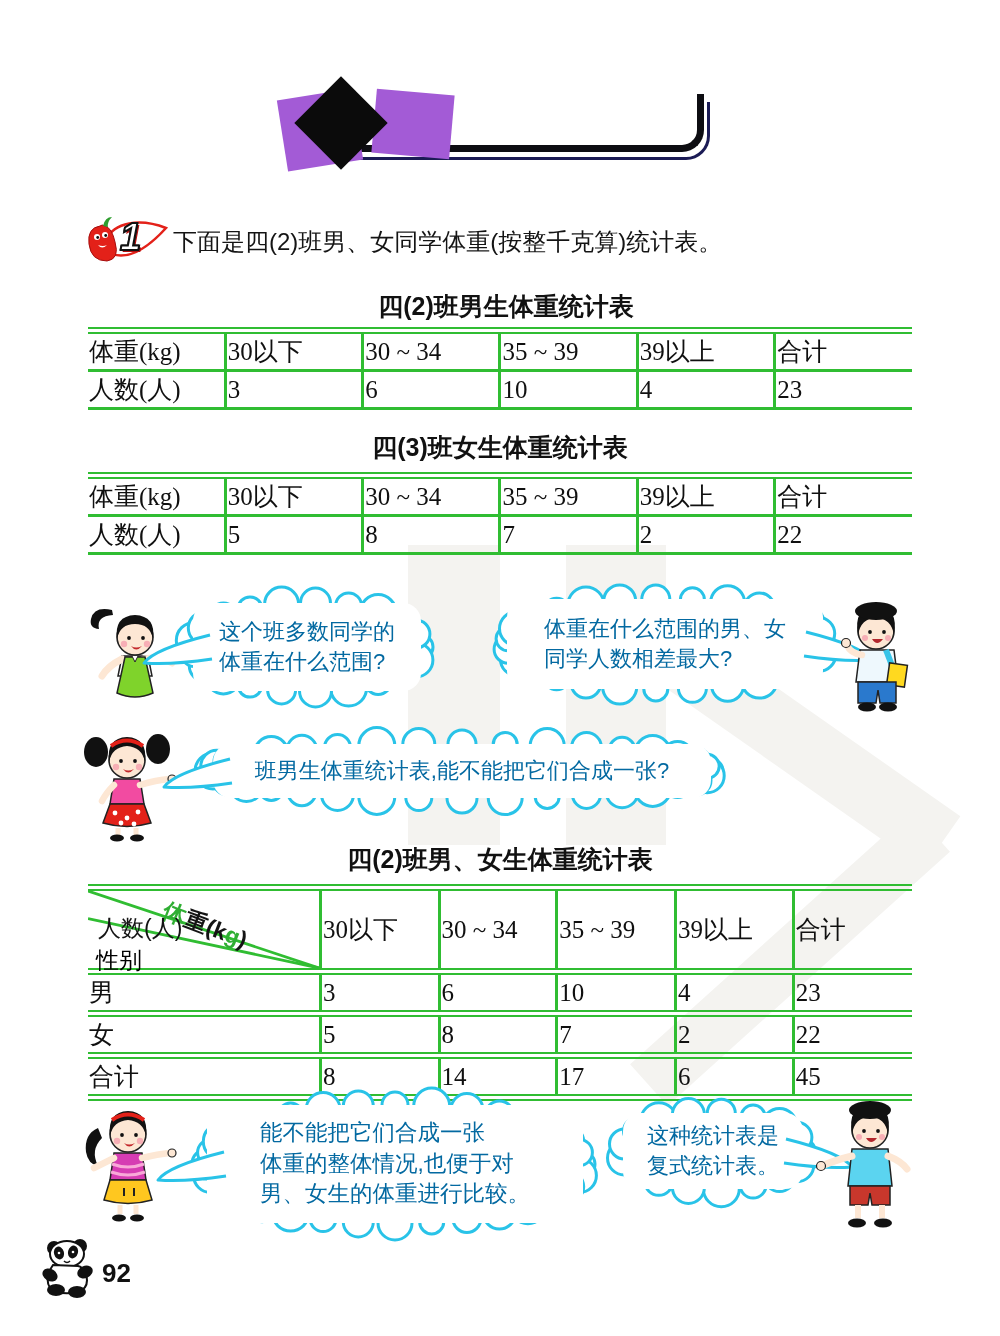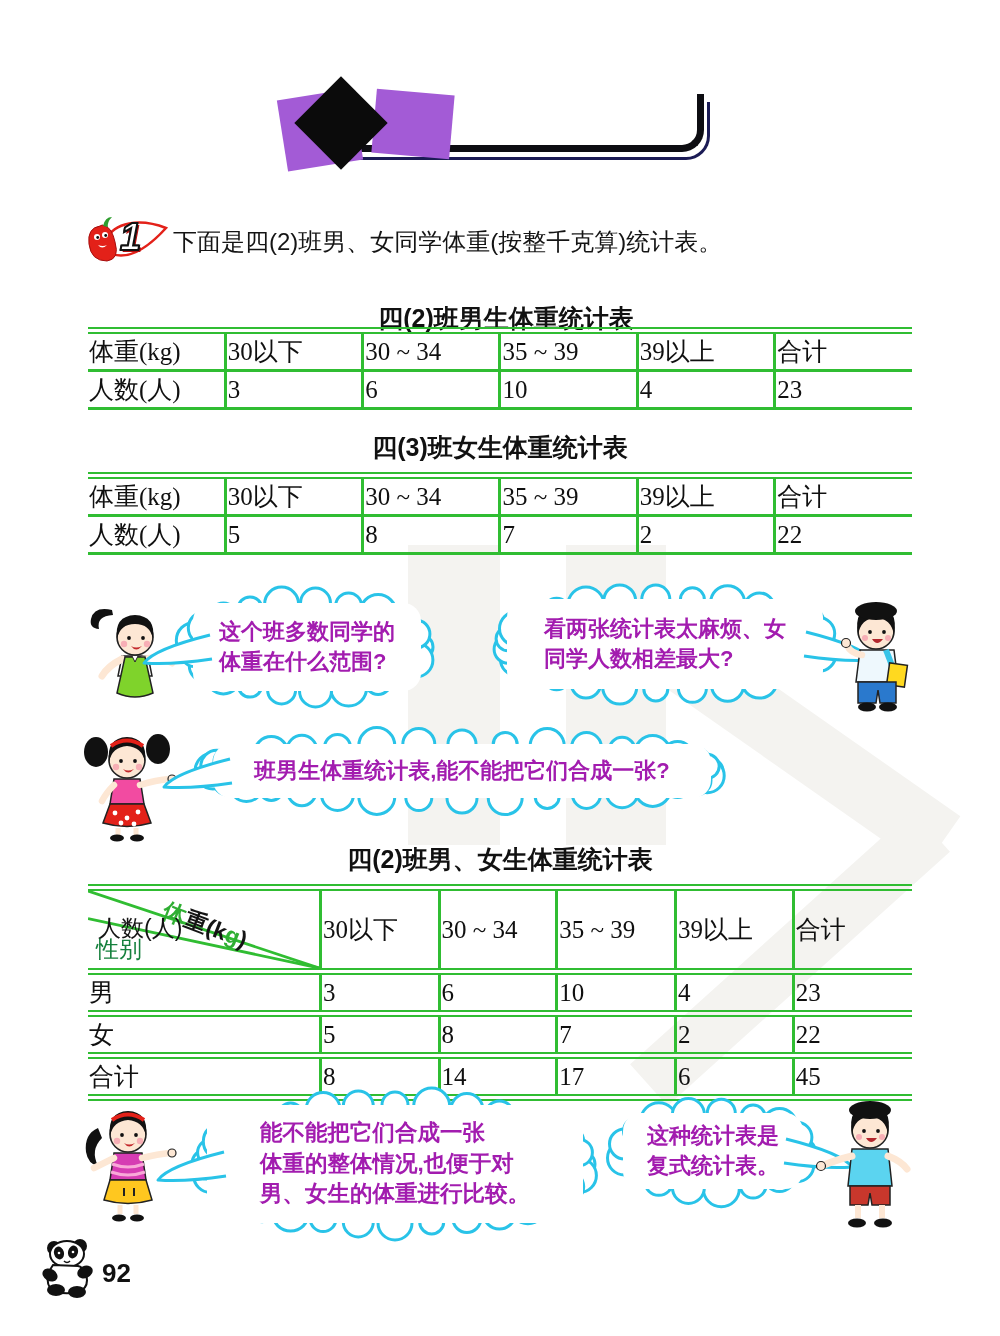--- a/index.html
+++ b/index.html
@@ -30,21 +30,21 @@
   
   .pepper{position:absolute;left:84px;top:214px;width:84px;height:58px;}
   .pepper svg{position:absolute;left:0;top:0;}
   .pepper-num{position:absolute;left:36px;top:2px;font-size:38px;font-weight:800;font-style:italic;
         color:#fff;-webkit-text-stroke:2px #111;
         text-shadow:-1px 0 #111,1px 0 #111,0 -1px #111,0 1px #111,2px 2px 0 #b01010;}
   .ex-text{position:absolute;left:173px;top:226px;font-size:24px;color:#141414;}
 
   
   .sec-title{position:absolute;left:0;width:1000px;text-align:center;font-size:25px;font-weight:bold;color:#111;}
-  .st1{top:302px;padding-left:12px;} .st2{top:431px;} .st3{top:843px;}
+  .st1{top:290px;padding-left:12px;} .st2{top:431px;} .st3{top:843px;}
 
   
   .tblwrap{position:absolute;left:88px;width:824px;z-index:1;}
   .tw1{top:327px;} .tw2{top:472px;} .tw3{top:884px;}
   table.stat{width:100%;border-collapse:collapse;table-layout:fixed;
         font-family:"Liberation Serif","DejaVu Serif",serif;font-size:25px;text-align:left;color:#101010;}
   table.t12{border-top:7px double #30bd32;border-bottom:3px solid #30bd32;}
   table.t12 td{border-left:3px solid #30bd32;height:38px;}
   table.t12 td:first-child{border-left:none;}
   table.t12 tr:first-child td{border-bottom:3px solid #30bd32;}
@@ -52,27 +52,27 @@
   table.t3 tr{border-bottom:7px double #30bd32;}
   table.t3 td{border-left:3px solid #30bd32;height:37px;}
   table.t3 td:first-child{border-left:none;}
   table.t3 tr.hdr td{height:84px;}
   td.corner{position:relative;padding:0;}
   .corner svg{position:absolute;left:0;top:0;width:100%;height:100%;}
   .corner .lbl{position:absolute;font-family:"Liberation Sans","DejaVu Sans",sans-serif;font-size:23px;line-height:1;}
   .lbl-weight{left:80px;top:8px;transform:rotate(21deg);transform-origin:left top;font-weight:bold;}
   .lbl-weight .g{color:#2fae33;} .lbl-weight .b{color:#141414;}
   .lbl-people{left:10px;top:26px;color:#141414;}
-  .lbl-gender{left:8px;top:47px;color:#15803d;}
+  .lbl-gender{left:8px;top:58px;color:#000000;}
 
   
   .cloud{position:absolute;z-index:2;}
   .cloud svg{position:absolute;left:0;top:0;overflow:visible;}
   .cloud .lines{position:relative;z-index:2;height:100%;display:flex;align-items:center;justify-content:center;}
-  .cloud .inner{text-align:left;font-weight:700;font-size:22px;line-height:1.35;color:#a21caf;}
+  .cloud .inner{text-align:left;font-weight:400;font-size:22px;line-height:1.35;color:#0369a1;}
   .cl-q1{left:178px;top:590px;width:258px;height:114px;}
   .cl-q2{left:492px;top:586px;width:346px;height:116px;}
   .cl-q3{left:198px;top:731px;width:528px;height:80px;}
   .cl-a1{left:192px;top:1092px;width:406px;height:144px;}
   .cl-a1 .inner{font-size:22.5px;}
   .cl-a2{left:608px;top:1100px;width:210px;height:102px;}
 
   
   .kid{position:absolute;z-index:2;}
   .k-g1{left:82px;top:598px;}
@@ -243,21 +243,21 @@
         <circle cx="267.4" cy="21.9" r="15" fill="#fff" stroke="#29c3e8" stroke-width="3"></circle>
         <circle cx="294.0" cy="29.1" r="13" fill="#fff" stroke="#29c3e8" stroke-width="3"></circle>
         <circle cx="314.2" cy="37.8" r="18" fill="#fff" stroke="#29c3e8" stroke-width="3"></circle>
         <circle cx="326.7" cy="47.6" r="16" fill="#fff" stroke="#29c3e8" stroke-width="3"></circle>
         <ellipse cx="173" cy="58" rx="158" ry="45" fill="#fff"></ellipse>
         <rect x="15" y="13" width="316" height="90" rx="18" fill="#fff"></rect>
         <path d="M 314,46 Q 370,60 380,74 Q 352,76 312,70" fill="#fff" stroke="#29c3e8" stroke-width="3" stroke-linejoin="round"></path>
       </svg>
     <div class="lines">
         <div class="inner" data-name="bubble-text">
-      <div>看两张统计表太麻烦、女</div>
+      <div>体重在什么范围的男、女</div>
       <div>同学人数相差最大?</div>
     </div>
       </div>
   </div>
   <div class="kid k-b1" data-name="student-boy-with-book">
     <svg width="104" height="124" viewBox="0 0 104 124">
       <circle cx="50" cy="37" r="18" fill="#fde7d4" stroke="#222" stroke-width="1.6"></circle>
       <path d="M32,41 Q27,13 50,12 Q73,13 68,41 Q65,24 50,24 Q35,24 32,41 Z" fill="#111"></path>
       <ellipse cx="50" cy="17" rx="21" ry="9" fill="#111"></ellipse>
       <circle cx="44" cy="38" r="1.9" fill="#111"></circle>

